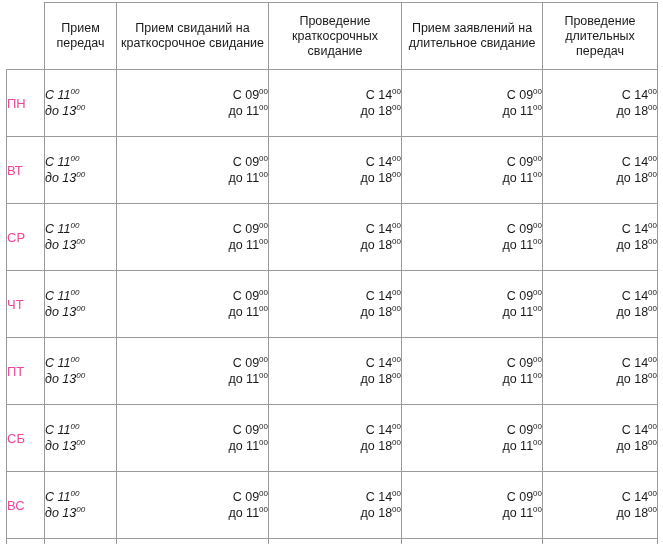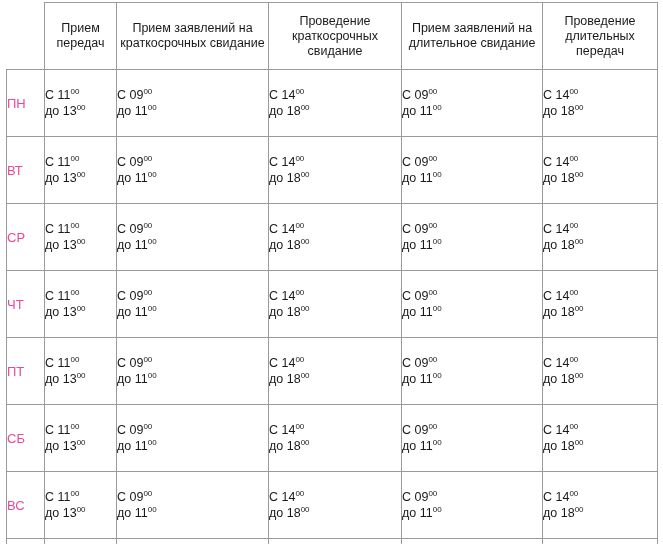--- a/index.html
+++ b/index.html
@@ -66,23 +66,24 @@
     color: #ec4899;
   }
   td.time-cell {
     font-size: 12.5px;
     line-height: 16px;
     color: #1a1a1a;
   }
   td.time-first {
     text-align: left;
     padding-left: 9px;
+    font-style: italic;
   }
   td.time-center {
-    text-align: left;
+    text-align: right;
   }
   .tline {
     white-space: nowrap;
   }
   sup {
     font-size: 8px;
     vertical-align: super;
     line-height: 0;
   }
   tfoot td {
@@ -107,21 +108,21 @@
       <col class="c-1">
       <col class="c-2">
       <col class="c-3">
       <col class="c-4">
       <col class="c-5">
     </colgroup>
     <thead>
       <tr>
         <th class="head-day"></th>
         <th>Прием передач</th>
-        <th>Прием заявлений на краткосрочных свидание</th>
+        <th>Прием свиданий на краткосрочное свидание</th>
         <th>Проведение краткосрочных свидание</th>
         <th>Прием заявлений на длительное свидание</th>
         <th>Проведение длительных передач</th>
       </tr>
     </thead>
     <tbody>
 
       <tr>
         <td class="day-cell">ПН</td>
         <td class="time-cell time-first">

